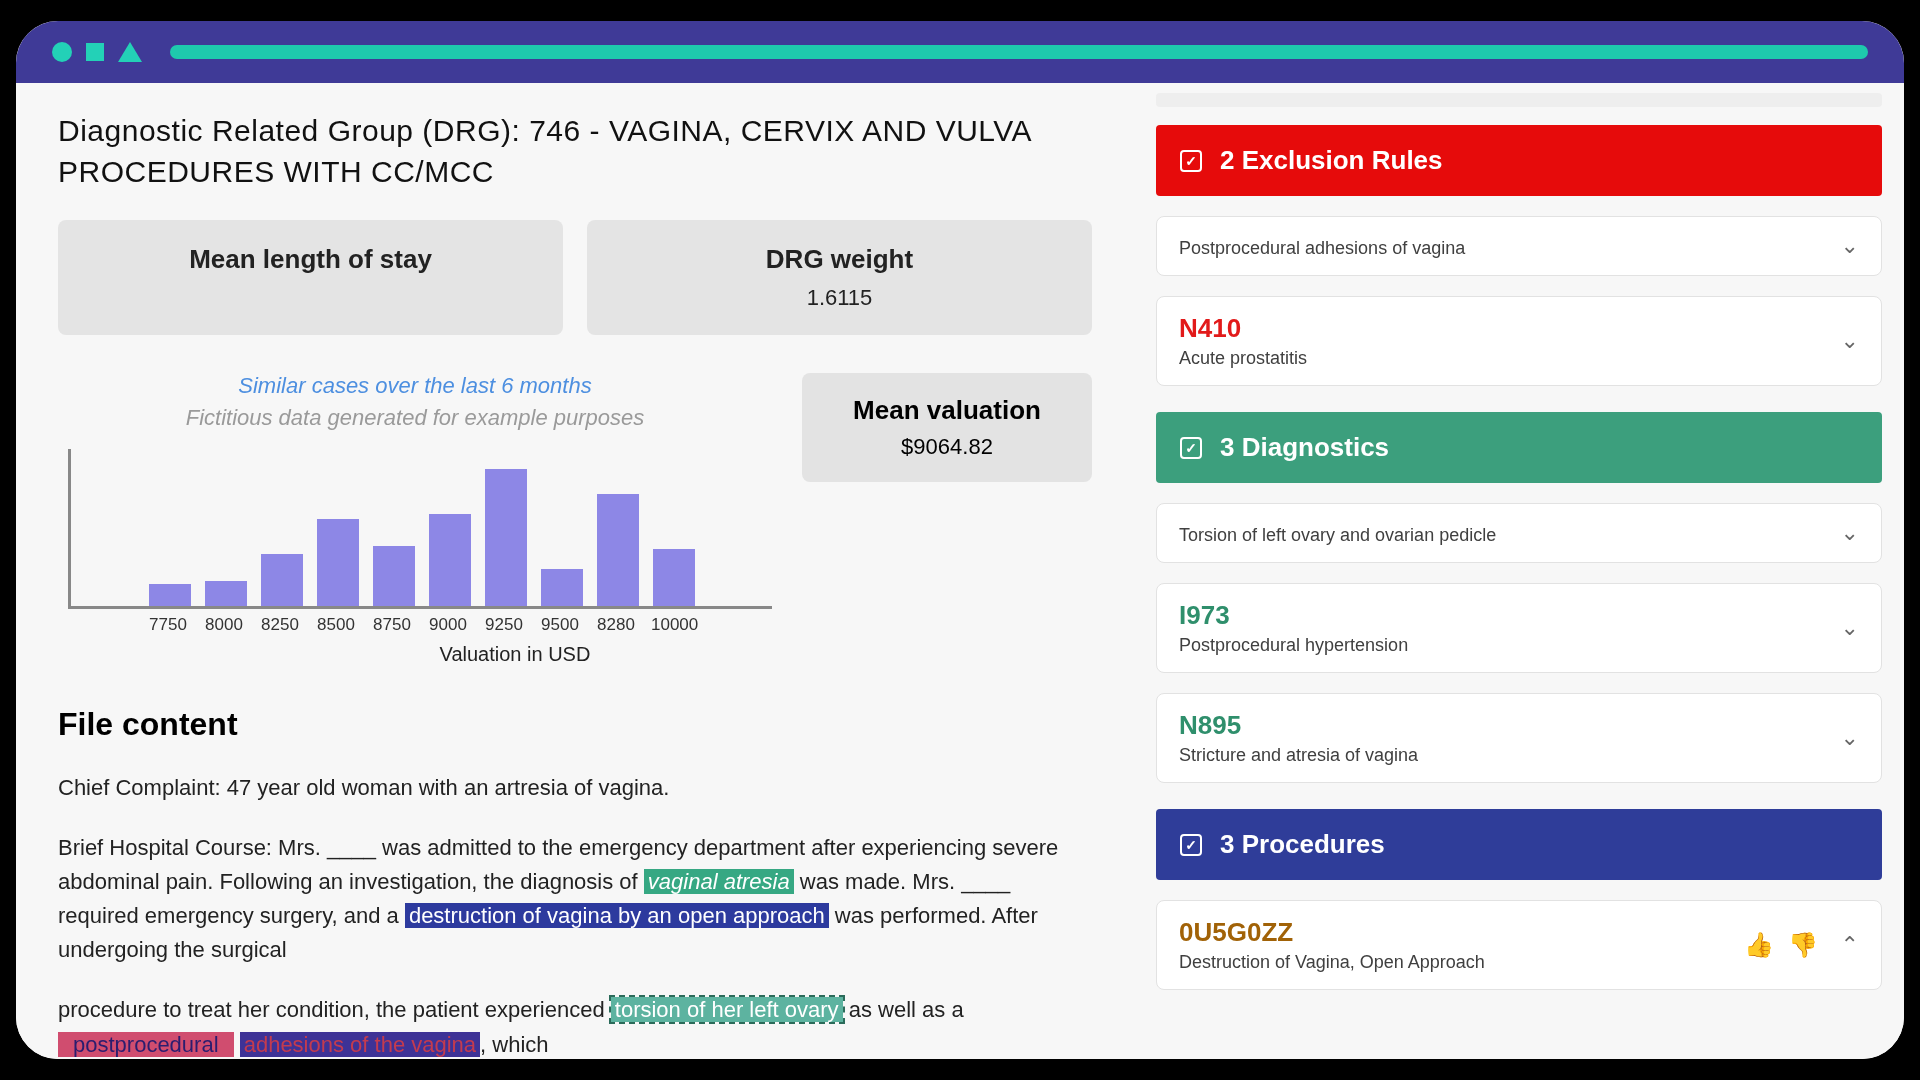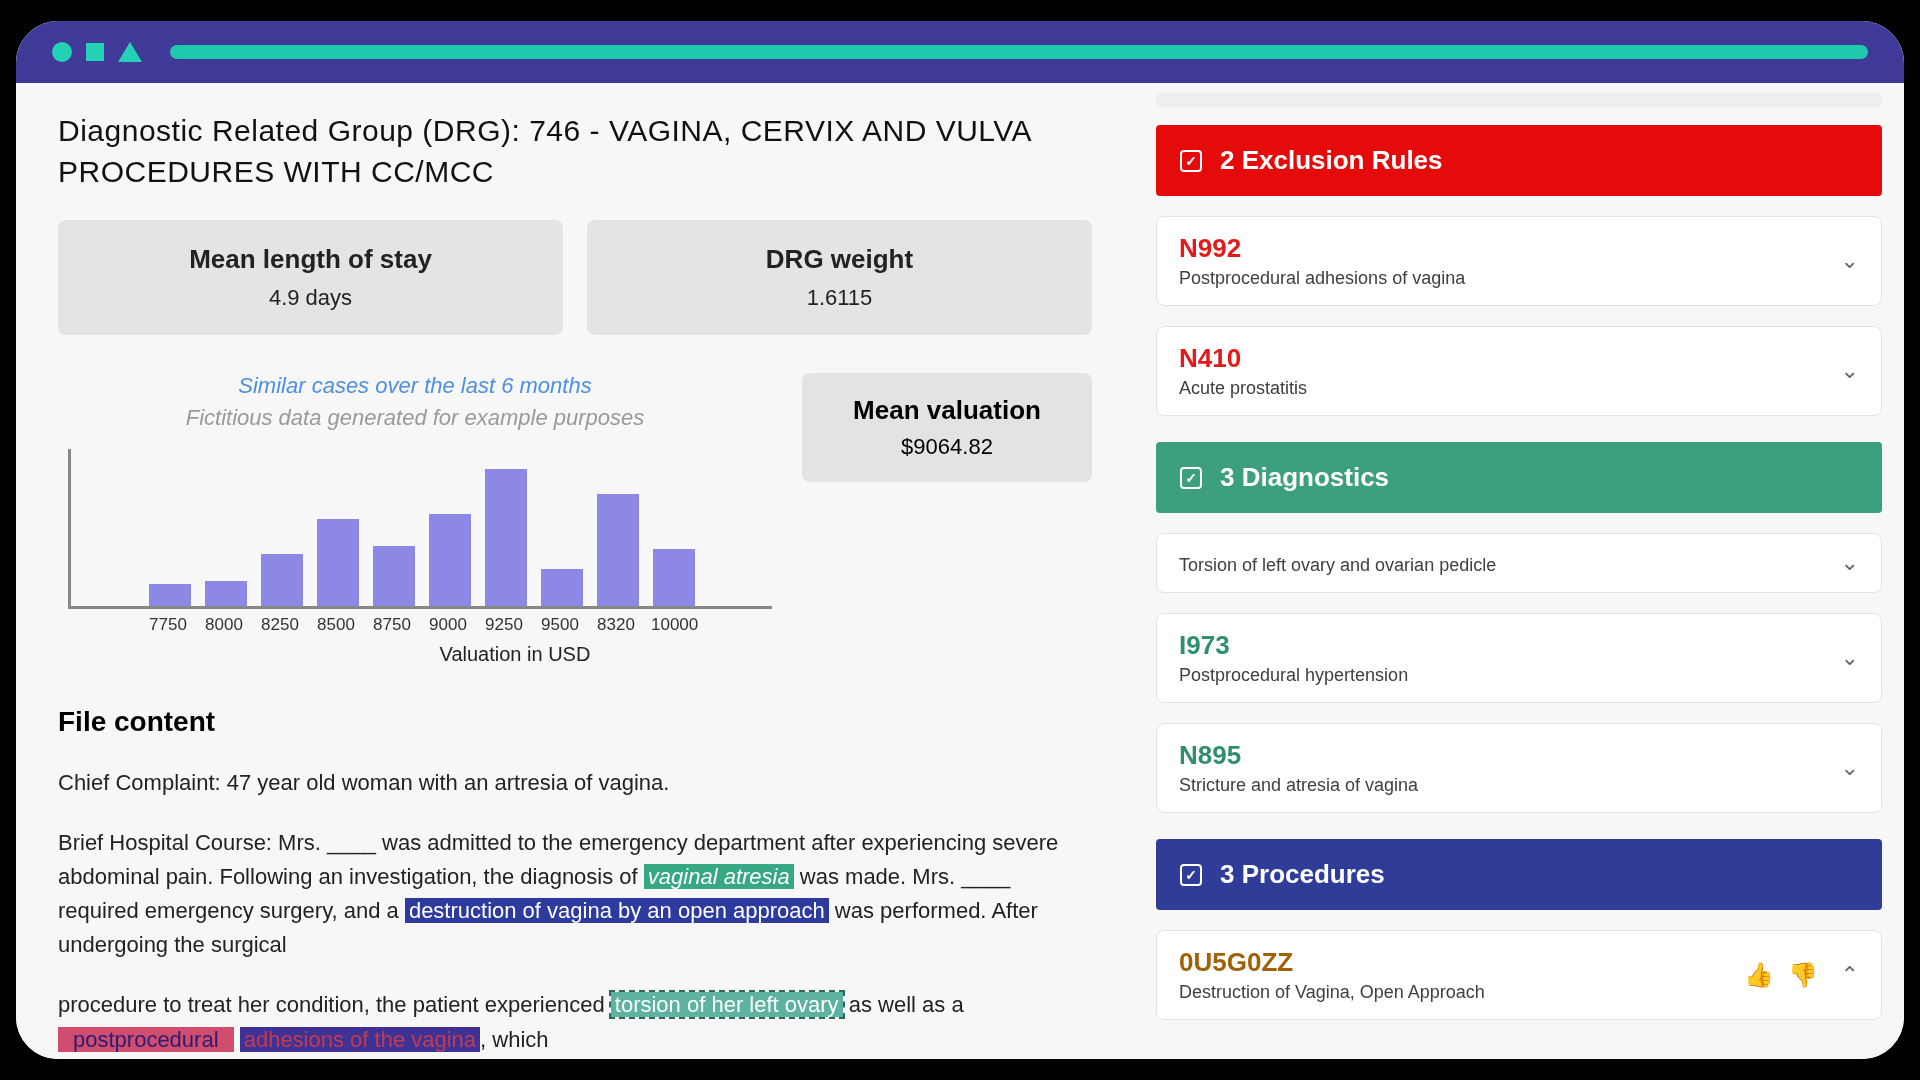--- a/index.html
+++ b/index.html
@@ -28,21 +28,21 @@
   .chart-sub   { color: #9a9a9a; font-size: 22px; font-style: italic; margin-top: 6px; margin-bottom: 18px; }
   .bars { display: flex; align-items: flex-end; justify-content: center; gap: 14px; height: 160px; border-left: 3px solid #888; border-bottom: 3px solid #888; padding: 0 8px; margin-left: 10px; }
   .bar { width: 42px; background: #8d87e6; }
   .xticks { display: flex; justify-content: center; gap: 14px; margin-top: 6px; margin-left: 10px; }
   .xticks span { width: 42px; text-align: center; font-size: 17px; color: #333; }
   .xlabel { font-size: 20px; color: #222; margin-top: 8px; margin-left: 200px; }
   .mean-val { width: 290px; background: #e3e3e3; border-radius: 8px; padding: 22px 18px; text-align: center; align-self: flex-start; }
   .mean-val .lbl { font-size: 26px; font-weight: 600; }
   .mean-val .val { font-size: 22px; margin-top: 8px; }
 
-  .section-h { font-size: 28px; font-weight: 600; margin-bottom: 28px; }
+  .section-h { font-size: 32px; font-weight: 600; margin-bottom: 28px; }
   .body-text { font-size: 22px; color: #222; line-height: 1.55; }
   .body-text p { margin-bottom: 26px; }
   .hl-green   { background: #36a883; color: #fff; padding: 0 4px; font-style: italic; }
   .hl-blue    { background: #2d3a9e; color: #fff; padding: 0 4px; }
   .hl-teal    { background: #5db3a0; color: #fff; padding: 0 4px; outline: 2px dashed #2b6b5a; }
   .hl-redpur  { background: #d04d6f; color: #2b1d6f; padding: 0 15px; }
   .hl-purred  { background: #3e3296; color: #c33b4f; padding: 0 4px; }
 
   
   .right { flex: 0 0 770px; padding: 10px 22px 0 22px; overflow: hidden; }
@@ -79,21 +79,20 @@
   </div>
 
   <div class="viewport">
 
     <div class="left">
       <div class="drg-title">Diagnostic Related Group (DRG): 746 - VAGINA, CERVIX AND VULVA PROCEDURES WITH CC/MCC</div>
 
       <div class="cards-row">
         <div class="stat-card">
           <div class="label">Mean length of stay</div>
-          <div class="value">4.9 days</div>
         </div>
         <div class="stat-card">
           <div class="label">DRG weight</div>
           <div class="value">1.6115</div>
         </div>
       </div>
 
       <div class="chart-area">
         <div class="chart-col">
           <div class="chart-title">Similar cases over the last 6 months</div>
@@ -112,21 +111,21 @@
             </div>
           <div class="xticks" id="xticks">
               <span>7750</span>
               <span>8000</span>
               <span>8250</span>
               <span>8500</span>
               <span>8750</span>
               <span>9000</span>
               <span>9250</span>
               <span>9500</span>
-              <span>8320</span>
+              <span>8280</span>
               <span>10000</span>
             </div>
           <div class="xlabel">Valuation in USD</div>
         </div>
         <div class="mean-val">
           <div class="lbl">Mean valuation</div>
           <div class="val">$9064.82</div>
         </div>
       </div>
 
@@ -146,21 +145,20 @@
     <div class="right">
       <div class="tiny-strip"></div>
 
       <div class="panel-hd red">
         <span class="check-icon">✓</span>
         <span>2 Exclusion Rules</span>
       </div>
       <div id="exclusion-list">
           <div class="item-card">
             <div class="item-main">
-              <div class="code red">N992</div>
               <div class="desc">Postprocedural adhesions of vagina</div>
             </div>
             <div style="display: flex; align-items: center; gap: 22px;">
               <span class="chev">⌄</span>
             </div>
           </div>
           <div class="item-card">
             <div class="item-main">
               <div class="code red">N410</div>
               <div class="desc">Acute prostatitis</div>

